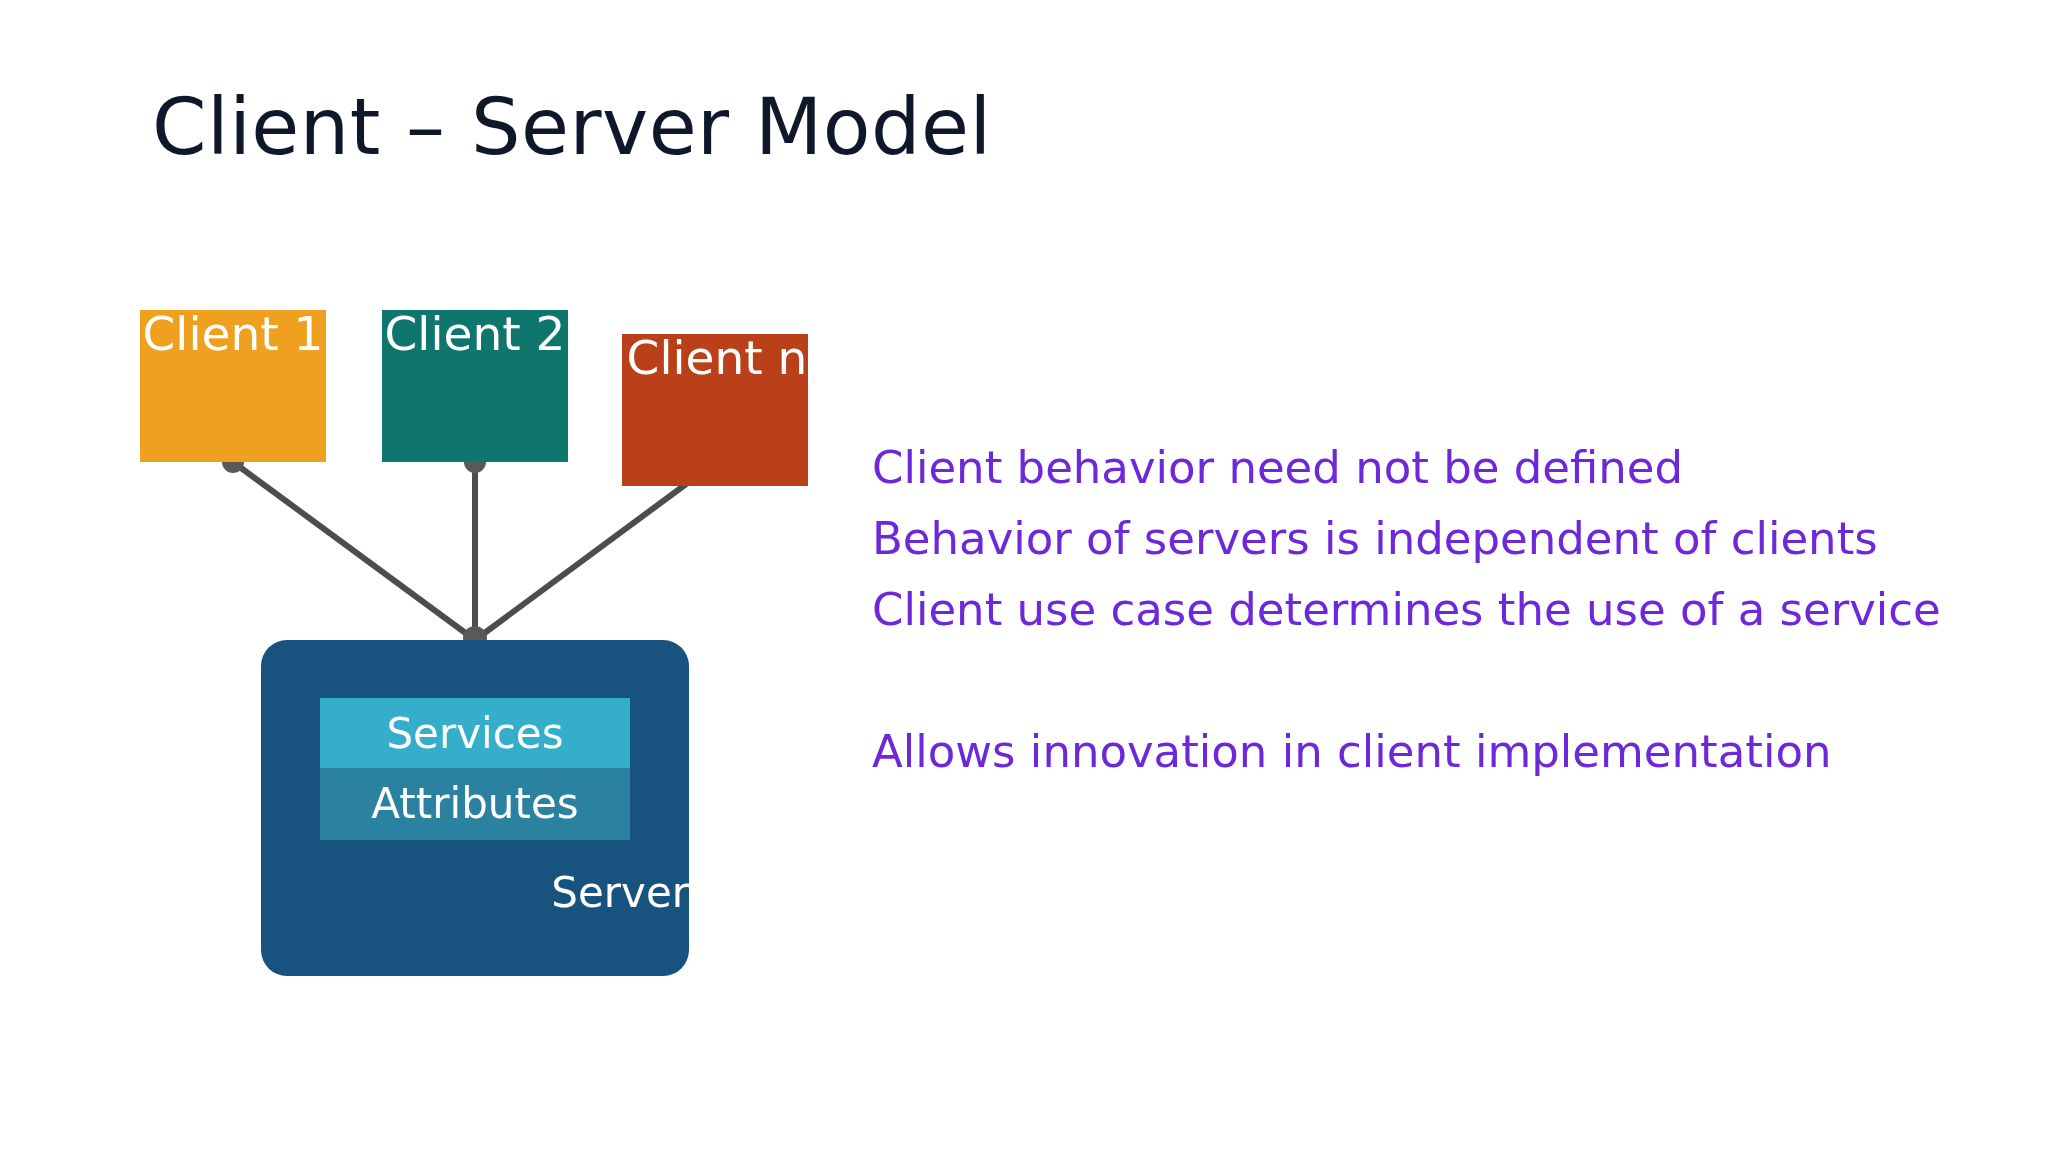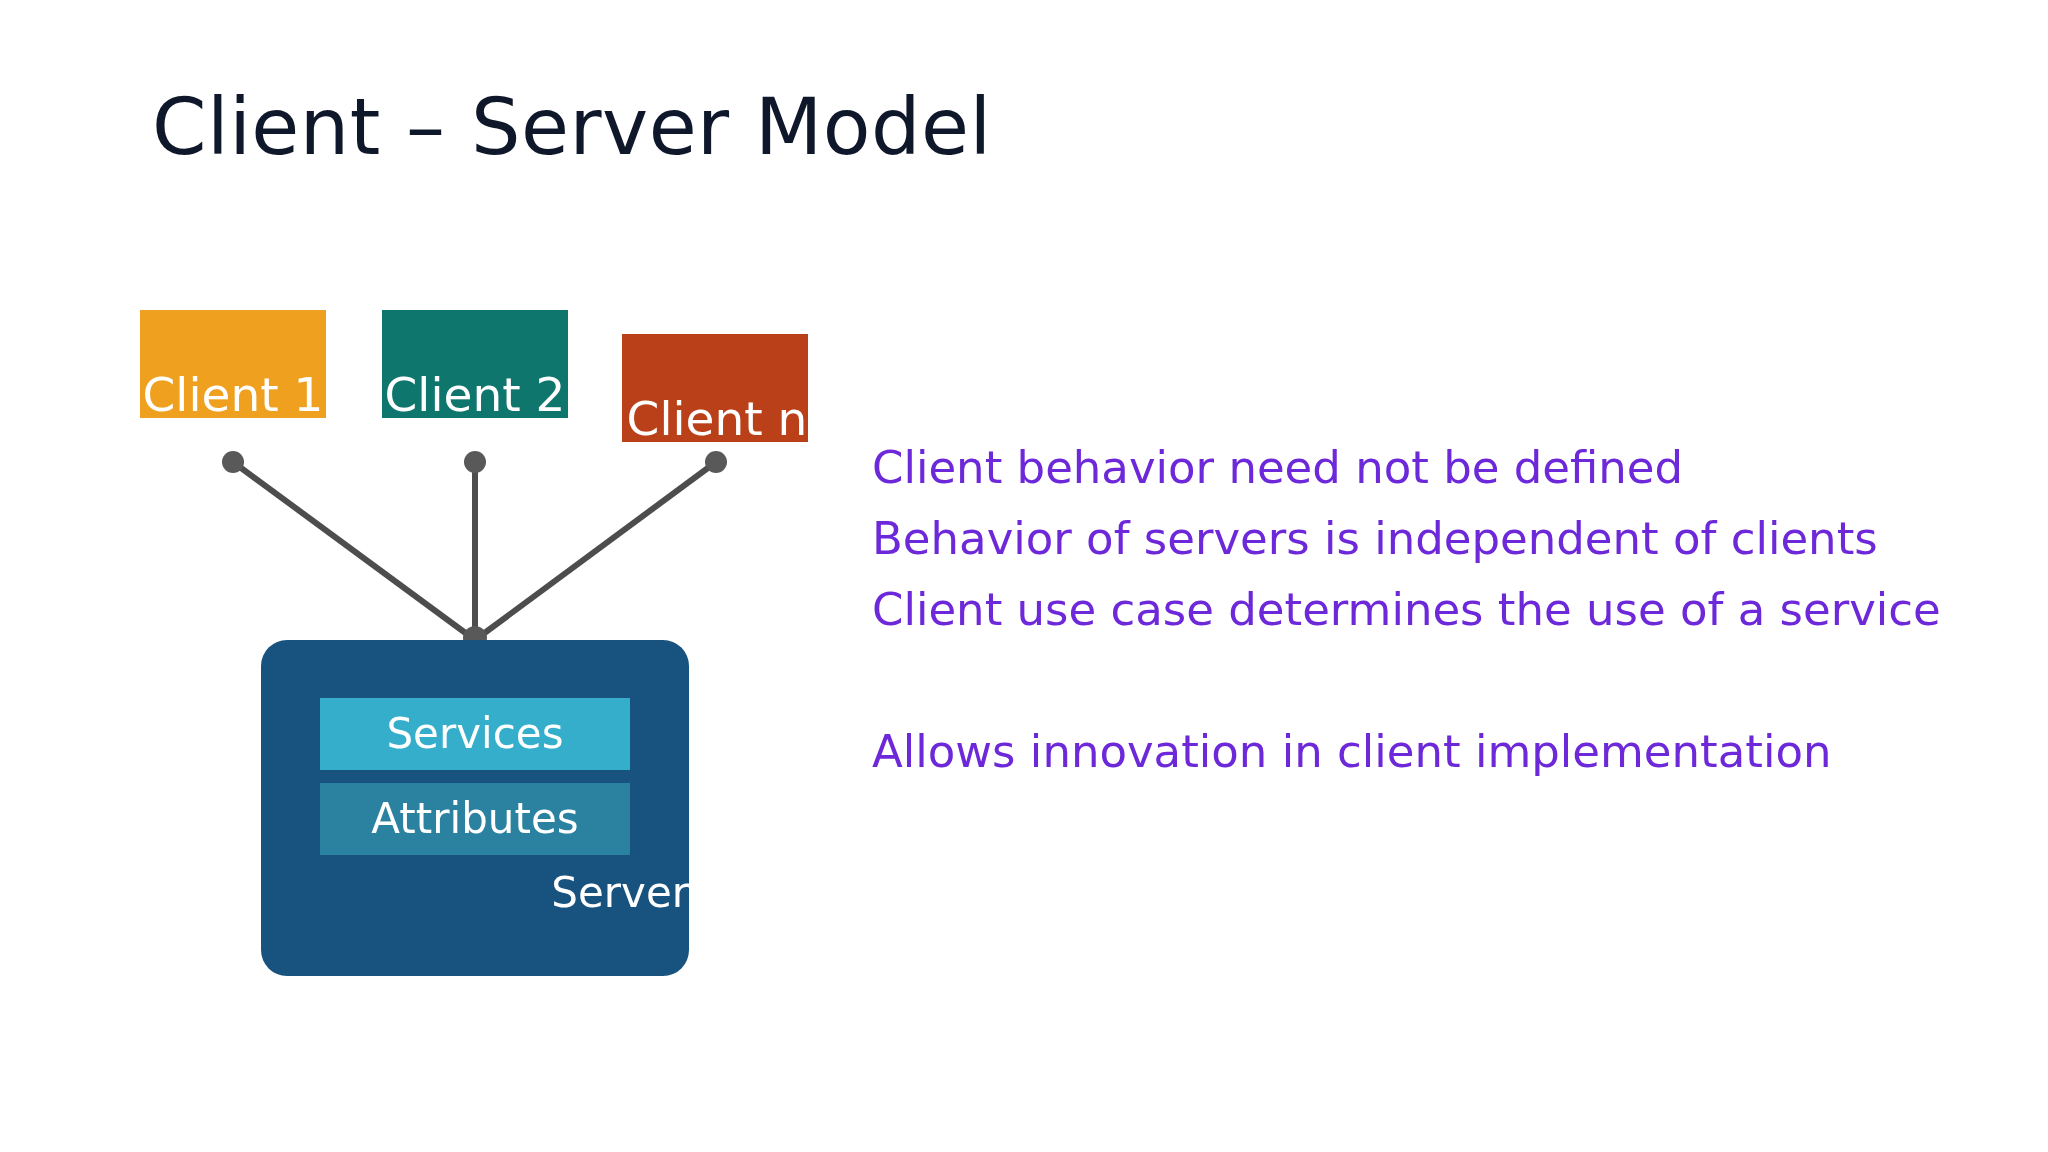--- a/index.html
+++ b/index.html
@@ -52,23 +52,23 @@
     top: 0;
     width: 900px;
     height: 1152px;
     pointer-events: none;
   }
 
   .client-box {
     position: absolute;
     top: 310px;
     width: 186px;
-    height: 108px;
+    height: 152px;
     display: flex;
-    align-items: flex-end;
+    align-items: flex-start;
     justify-content: center;
     color: #ffffff;
     font-size: 47px;
     font-weight: 400;
     line-height: 1;
     white-space: nowrap;
     box-sizing: border-box;
   }
   .client-1 { left: 140px; background: #EFA01E; }
   .client-2 { left: 382px; background: #0f766e; }
@@ -95,21 +95,21 @@
     display: flex;
     align-items: center;
     justify-content: center;
     color: #ffffff;
     font-size: 42px;
     line-height: 1;
   }
   .attributes-bar {
     position: absolute;
     left: 59px;
-    top: 143px;
+    top: 128px;
     width: 310px;
     height: 72px;
     background: #2B82A0;
     display: flex;
     align-items: center;
     justify-content: center;
     color: #ffffff;
     font-size: 42px;
     line-height: 1;
   }

